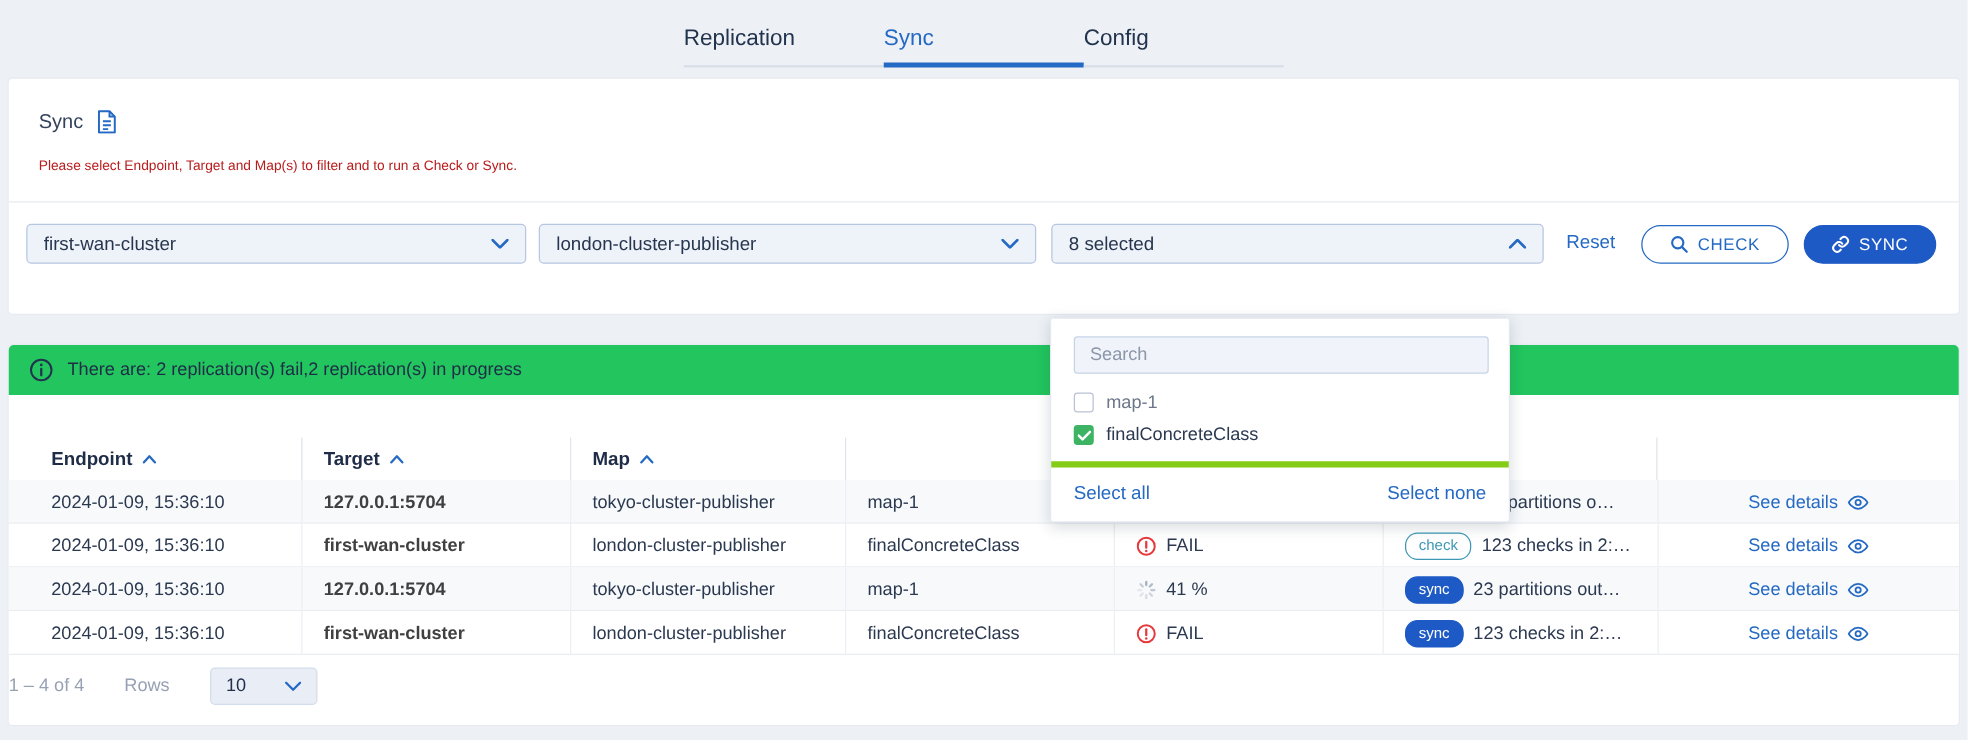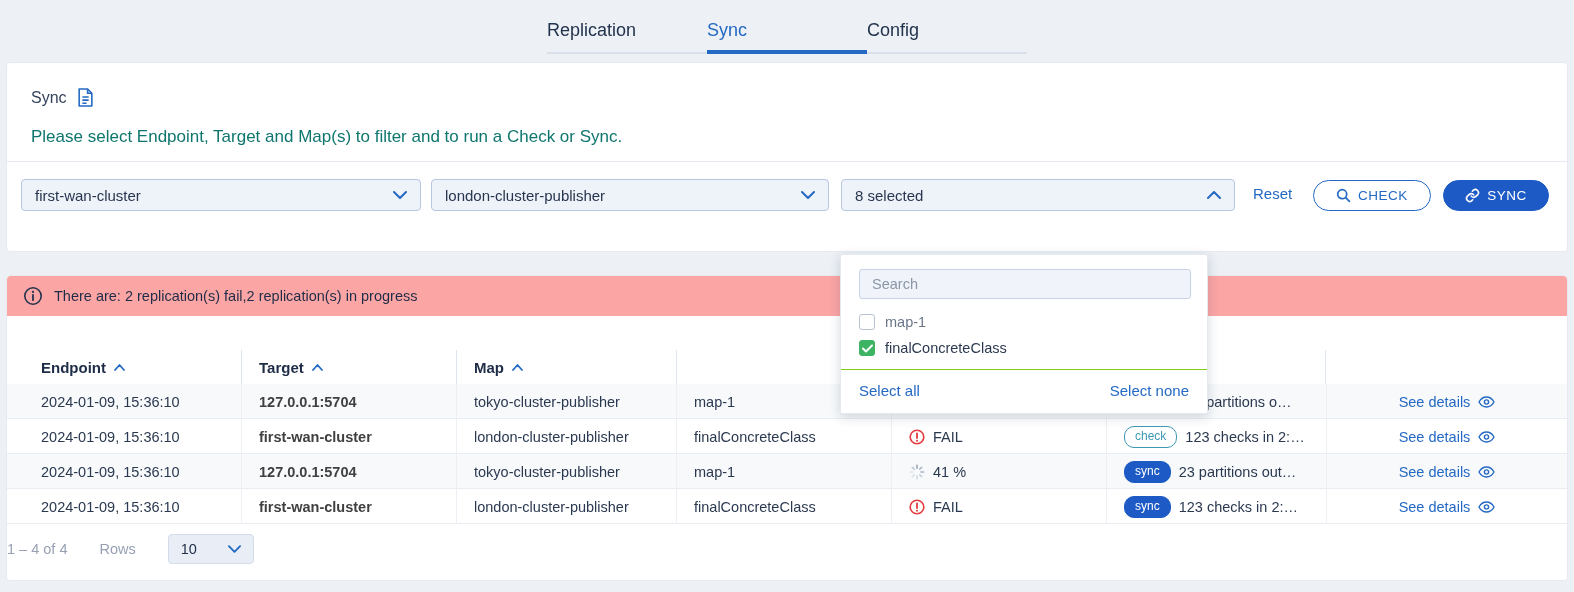--- a/index.html
+++ b/index.html
@@ -13,21 +13,21 @@
   .tab.active { color:#2469c3; border-bottom:4px solid #2469c3; padding-bottom:9px; }
 
   
   .card { position:absolute; left:6px; right:6px; background:#fff; border:1px solid #e7ebf1; border-radius:4px; }
   .filter-card { top:62px; height:190px; }
   .table-card  { top:275px; height:306px; }
 
   
   .panel-title-row { position:absolute; left:24px; top:25px; display:flex; align-items:center; gap:10px; }
   .panel-title { font-size:16px; color:#34435c; }
-  .panel-desc { position:absolute; left:24px; top:64px; font-size:17px; color:#0f766e; }
+  .panel-desc { position:absolute; left:24px; top:64px; font-size:11px; color:#b91c1c; }
   .panel-divider { position:absolute; left:0; right:0; top:98px; border-top:1px solid #e6eaf0; }
 
   .select { position:absolute; top:116px; height:32px; background:#eef2f9; border:1px solid #b7c6e1;
             border-radius:4px; display:flex; align-items:center; justify-content:space-between;
             padding:0 13px; font-size:15px; color:#27364e; cursor:pointer; }
   .sel-1 { left:14px;  width:400px; }
   .sel-2 { left:424px; width:398px; }
   .sel-3 { left:834px; width:394px; }
 
   .reset-link { position:absolute; left:1246px; top:122px; color:#2469c3; font-size:15px; cursor:pointer; }
@@ -45,25 +45,25 @@
                   border:1px solid #c6d3e6; border-radius:3px; padding:0 12px; font-size:14.5px;
                   color:#22304a; font-family:"Liberation Sans", sans-serif; outline:none; }
   .popup-search::placeholder { color:#8c96a9; }
   .popup-option { display:flex; align-items:center; gap:10px; padding:5px 18px; cursor:pointer; font-size:14.5px; }
   .opt-muted { color:#6b7689; }
   .opt-dark  { color:#2b3950; }
   .checkbox { width:16px; height:16px; border-radius:3px; flex:0 0 16px; display:flex; align-items:center; justify-content:center; }
   .checkbox.unchecked { background:#fff; border:1.5px solid #b9c2d2; }
   .checkbox.checked   { background:#3cb464; border:1.5px solid #3cb464; }
   .popup-footer { display:flex; justify-content:space-between; margin-top:8px; padding:12px 18px 14px;
-                  border-top:1px solid #84cc16; color:#2469c3; font-size:15px; }
+                  border-top:5px solid #84cc16; color:#2469c3; font-size:15px; }
   .popup-footer span { cursor:pointer; }
 
   
-  .banner { position:absolute; top:0; left:0; right:0; height:40px; background:#fca5a5;
+  .banner { position:absolute; top:0; left:0; right:0; height:40px; background:#22c55e;
             border-radius:4px 4px 0 0; display:flex; align-items:center; gap:11px; padding-left:16px;
             font-size:14.5px; color:#1f2c47; }
 
   
   .thead, .trow { display:grid; grid-template-columns:234px 215px 220px 215px 215px 220px 1fr; align-items:center; }
   .thead { position:absolute; top:74px; left:0; right:0; height:34px; }
   .th { height:34px; display:flex; align-items:center; gap:8px; padding-left:17px; font-size:15px;
         font-weight:700; color:#1f2c47; border-left:1px solid #dfe5ec; cursor:pointer; }
   .th:first-child { padding-left:34px; border-left:none; }
   .th:last-child { border-right:1px solid #dfe5ec; cursor:default; }

